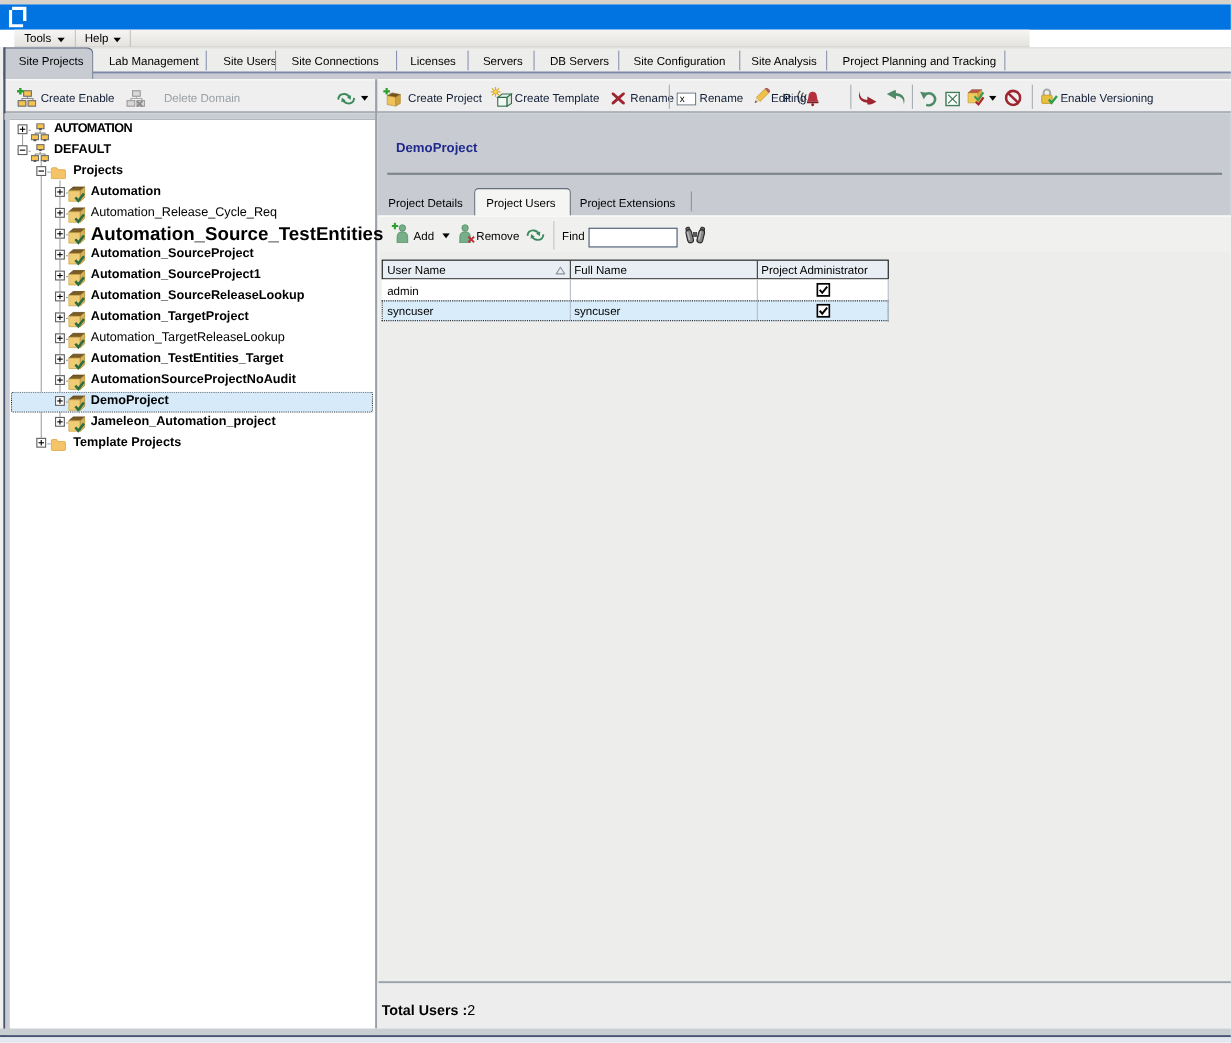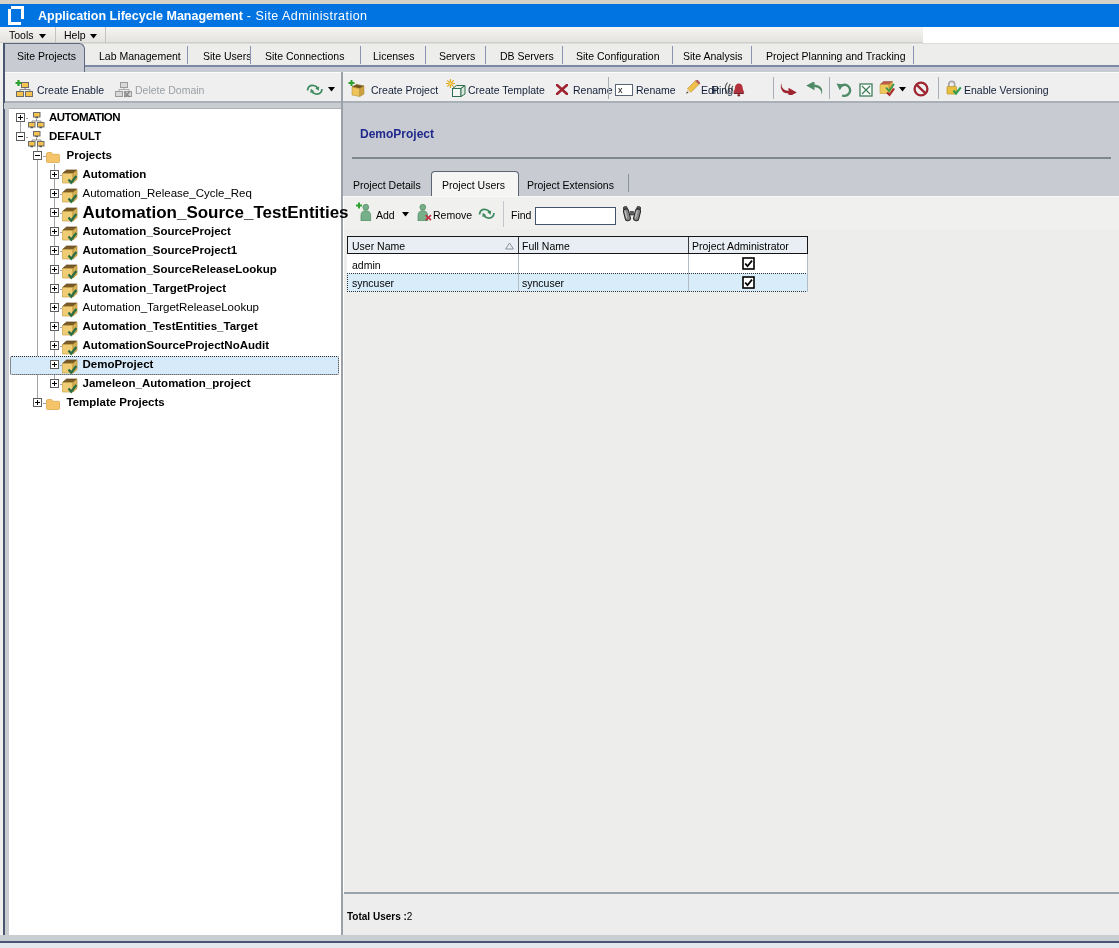--- a/index.html
+++ b/index.html
@@ -11,24 +11,23 @@
 <body>
 
 <div class="abs" style="left:0;top:0;width:1119px;height:4px;background:#d6d2ca"></div>
 
 <div class="abs" style="left:0;top:4px;width:1119px;height:23px;background:#0174e2">
   <svg class="abs" style="left:8px;top:2px" width="19" height="19" viewBox="0 0 19 19">
     <path d="M3 0 h13 v13 h-3 v-10 h-10 z" fill="#fff"></path>
     <path d="M0 3 h3 v13 h10 v3 h-13 z" fill="#fff"></path>
     <rect x="3" y="3" width="10" height="10" fill="none" stroke="#fff" stroke-width="0"></rect>
   </svg>
-  <div class="abs txt" style="left:38px;top:5px;font-size:12.5px;color:#fff"><b>Application Lifecycle Management</b><span style="letter-spacing:0.45px"> - Site Administration</span></div>
-</div>
-
-<div class="abs" style="left:0;top:27px;width:923px;height:16px;background:linear-gradient(#f6f5f3,#e4e3e0);border-bottom:1px solid #d0cfcc;box-sizing:border-box">
+</div>
+
+<div class="abs" style="left:13px;top:27px;width:923px;height:16px;background:linear-gradient(#f6f5f3,#e4e3e0);border-bottom:1px solid #d0cfcc;box-sizing:border-box">
   <div class="abs txt" style="left:9px;top:2px;font-size:10.5px;color:#000">Tools</div>
   <svg class="abs" style="left:39px;top:7px" width="7" height="5">
       <path d="M0 0 h7 l-3.5 4.5 z" fill="#000"></path>
     </svg>
   <div class="abs" style="left:55px;top:0;width:1px;height:16px;background:#c4c3c0"></div>
   <div class="abs txt" style="left:64px;top:2px;font-size:10.5px;color:#000">Help</div>
   <svg class="abs" style="left:90px;top:7px" width="7" height="5">
       <path d="M0 0 h7 l-3.5 4.5 z" fill="#000"></path>
     </svg>
   <div class="abs" style="left:105px;top:0;width:1px;height:16px;background:#c4c3c0"></div>
@@ -79,21 +78,21 @@
 
   <svg class="abs" style="left:114px;top:80px" width="18" height="18" viewBox="0 0 18 18">
     <g stroke="#9a9a9a" stroke-width="1" fill="#d8d8d8">
       <rect x="6.5" y="2.5" width="7" height="5"></rect>
       <rect x="1.5" y="11.5" width="7" height="5"></rect>
       <rect x="10.5" y="11.5" width="7" height="5"></rect>
     </g>
     <path d="M10 8 v1.5 M5 11 v-1.5 h10 v1.5" stroke="#aaa" fill="none"></path>
     <path d="M10.5 12 l5 5 M15.5 12 l-5 5" stroke="#8a8a8a" stroke-width="1.6"></path>
   </svg>
-  <div class="abs txt" style="left:135px;top:84px;font-size:10.5px;color:#9aa0a6">Delete Domain</div>
+  <div class="abs txt" style="left:149px;top:84px;font-size:10.5px;color:#9aa0a6">Delete Domain</div>
 
   <svg class="abs" style="left:306px;top:81px" width="18" height="18" viewBox="0 0 18 18">
     <path d="M1.5 9.5 q0.5 -5.5 6 -5 q3.5 0.5 4.5 3.5" fill="none" stroke="#3d8a5e" stroke-width="1.7"></path>
     <polygon points="13.2,5.5 12.7,9.8 9.3,7.2" fill="#3d8a5e"></polygon>
     <path d="M16 8 q-0.5 5.5 -6 5 q-3.5 -0.5 -4.5 -3.5" fill="none" stroke="#3d8a5e" stroke-width="1.7"></path>
     <polygon points="4.3,12 4.8,7.7 8.2,10.3" fill="#3d8a5e"></polygon>
   </svg>
   <svg class="abs" style="left:328px;top:87px" width="7" height="5">
       <path d="M0 0 h7 l-3.5 4.5 z" fill="#000"></path>
     </svg>
@@ -289,21 +288,21 @@
   <svg class="abs" style="left:742px;top:257px" width="13" height="13" viewBox="0 0 13 13">
     <rect x="1" y="1" width="11" height="11" fill="#fff" stroke="#000" stroke-width="1.6"></rect>
     <path d="M3.2 6.5 L5.5 9.2 L10 3.6" fill="none" stroke="#000" stroke-width="1.8"></path>
   </svg>
   <svg class="abs" style="left:742px;top:276px" width="13" height="13" viewBox="0 0 13 13">
     <rect x="1" y="1" width="11" height="11" fill="#fff" stroke="#000" stroke-width="1.6"></rect>
     <path d="M3.2 6.5 L5.5 9.2 L10 3.6" fill="none" stroke="#000" stroke-width="1.8"></path>
   </svg>
 </div>
 <div class="abs" style="left:343px;top:894px;width:776px;height:41px;background:#ecedec"></div>
-<div class="abs txt" style="left:347px;top:911px;font-size:10px;color:#000"><b>Total Users :</b>2</div>
+<div class="abs txt" style="left:347px;top:911px;font-size:13px;color:#000"><b>Total Users :</b>2</div>
 
 <div id="tree">
 <div class="abs" style="left:20px;top:122px;width:1px;height:11px;background:#a2a2a2"></div>
 <div class="abs" style="left:37px;top:145px;width:1px;height:258px;background:#a2a2a2"></div>
 <div class="abs" style="left:54px;top:164px;width:1px;height:220px;background:#a2a2a2"></div>
 <div class="abs" style="left:10px;top:356px;width:329px;height:19px;background:#d7eaf9;border:1px dotted #2a2a2a;border-radius:2px;box-sizing:border-box"></div>
 <div class="abs" style="left:25.5px;top:118px;width:2px;height:1px;background:#a2a2a2"></div>
 <div class="abs" style="left:16px;top:113px;width:9px;height:9px;background:#fff;border:1px solid #5e5e5e;box-sizing:border-box"></div>
 <div class="abs" style="left:18px;top:117px;width:5px;height:1px;background:#000"></div>
 <div class="abs" style="left:20px;top:115px;width:1px;height:5px;background:#000"></div>

